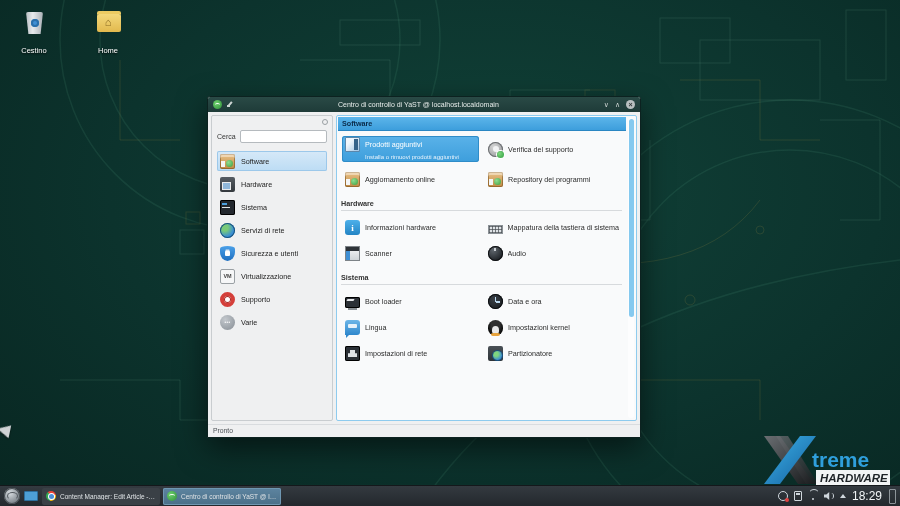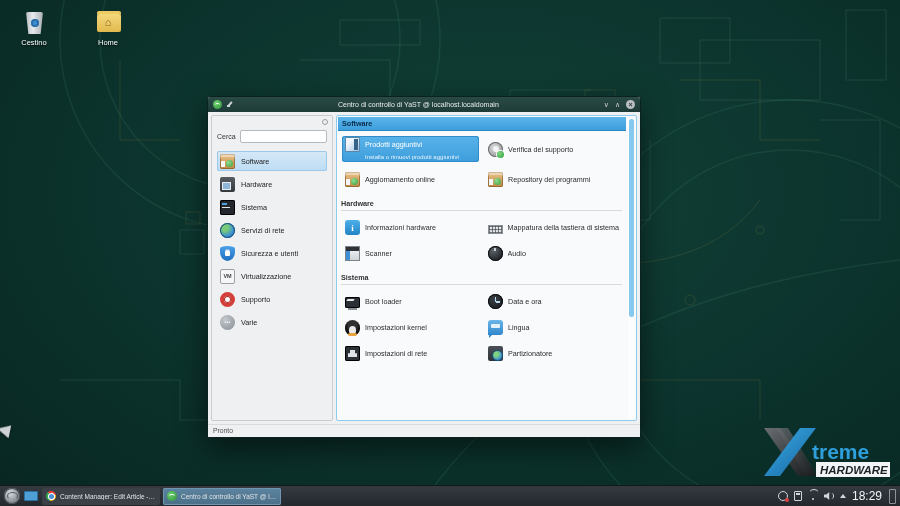--- a/index.html
+++ b/index.html
@@ -4,21 +4,21 @@
 <style>
   * { margin:0; padding:0; box-sizing:border-box; }
   html,body { width:900px; height:506px; overflow:hidden; background:#000; }
   body { font-family:"Liberation Sans", sans-serif; }
   .screen { position:relative; width:900px; height:506px; overflow:hidden;
     background: radial-gradient(ellipse at 55% 38%, #114238 0%, #0c332d 55%, #082621 100%); }
   .bg-pattern { position:absolute; inset:0; pointer-events:none; }
 
   
   .desktop-icons { position:absolute; top:8px; left:8px; display:flex; gap:22px; }
-  .dicon { width:52px; display:flex; flex-direction:column; align-items:center; gap:0; cursor:default; }
+  .dicon { width:52px; display:flex; flex-direction:column; align-items:center; gap:8px; cursor:default; }
   .dicon .dlabel { color:#fff; font-size:7.5px; text-shadow:0 1px 2px rgba(0,0,0,.9); }
   .dimg { position:relative; width:30px; height:30px; }
   .trash-icon::before { content:""; position:absolute; left:7px; top:4px; width:17px; height:22px;
     background:linear-gradient(90deg,#b9bfc4,#e7eaec 40%,#aab0b6); clip-path:polygon(0 0,100% 0,86% 100%,14% 100%);
     border-radius:2px; }
   .trash-icon::after { content:""; position:absolute; left:12px; top:11px; width:8px; height:8px; border-radius:50%;
     background:#3f8fd4; box-shadow:inset 0 0 0 2px #2a6faa; }
   .home-folder-icon::before { content:""; position:absolute; left:4px; top:6px; width:24px; height:18px;
     background:linear-gradient(#f3d87b,#e2b94e); border-radius:2px; box-shadow:0 -3px 0 0 #eccb62; }
   .home-folder-icon::after { content:"⌂"; position:absolute; left:0; top:8px; width:100%; text-align:center;
@@ -185,21 +185,21 @@
   .tray-vol::before { content:""; position:absolute; left:0; top:1px; width:7px; height:8px; background:#cfd6dc;
     clip-path:polygon(0 32%, 34% 32%, 75% 0, 75% 100%, 34% 68%, 0 68%); }
   .tray-vol::after { content:""; position:absolute; right:0; top:2px; width:5px; height:6px;
     border:1.5px solid #cfd6dc; border-left:none; border-top:none; border-bottom:none; border-radius:0 50% 50% 0; }
   .tray-caret { width:0 !important; height:0 !important; border-left:3.5px solid transparent; border-right:3.5px solid transparent;
     border-bottom:4px solid #cfd6dc; }
   .clock { color:#f2f5f7; font-size:12px; margin-left:2px; }
   .show-desktop { width:7px; height:15px; border:1px solid rgba(220,228,233,.55); border-radius:1px; margin-left:3px; cursor:pointer; }
 
   
-  .xh-logo { position:absolute; right:6px; bottom:24px; width:132px; height:56px; }
+  .xh-logo { position:absolute; right:6px; bottom:16px; width:132px; height:56px; }
   .xh-logo svg { width:100%; height:100%; }
 </style>
 </head>
 <body>
 
 <div class="screen">
 
   <svg class="bg-pattern" viewBox="0 0 900 506">
     <g fill="none" stroke="rgba(120,210,165,0.10)" stroke-width="1.5">
       <circle cx="250" cy="40" r="150"></circle>
@@ -367,28 +367,28 @@
                 </div>
               </div>
               <div class="mod">
                 <div class="mrow">
                   <span class="gic ic-clock"></span>
                   <span class="mlabel">Data e ora</span>
                 </div>
               </div>
               <div class="mod">
                 <div class="mrow">
+                  <span class="gic ic-lingua"></span>
+                  <span class="mlabel">Lingua</span>
+                </div>
+              </div>
+              <div class="mod">
+                <div class="mrow">
                   <span class="gic ic-tux"></span>
                   <span class="mlabel">Impostazioni kernel</span>
-                </div>
-              </div>
-              <div class="mod">
-                <div class="mrow">
-                  <span class="gic ic-lingua"></span>
-                  <span class="mlabel">Lingua</span>
                 </div>
               </div>
               <div class="mod">
                 <div class="mrow">
                   <span class="gic ic-netcfg"></span>
                   <span class="mlabel">Impostazioni di rete</span>
                 </div>
               </div>
               <div class="mod">
                 <div class="mrow">

